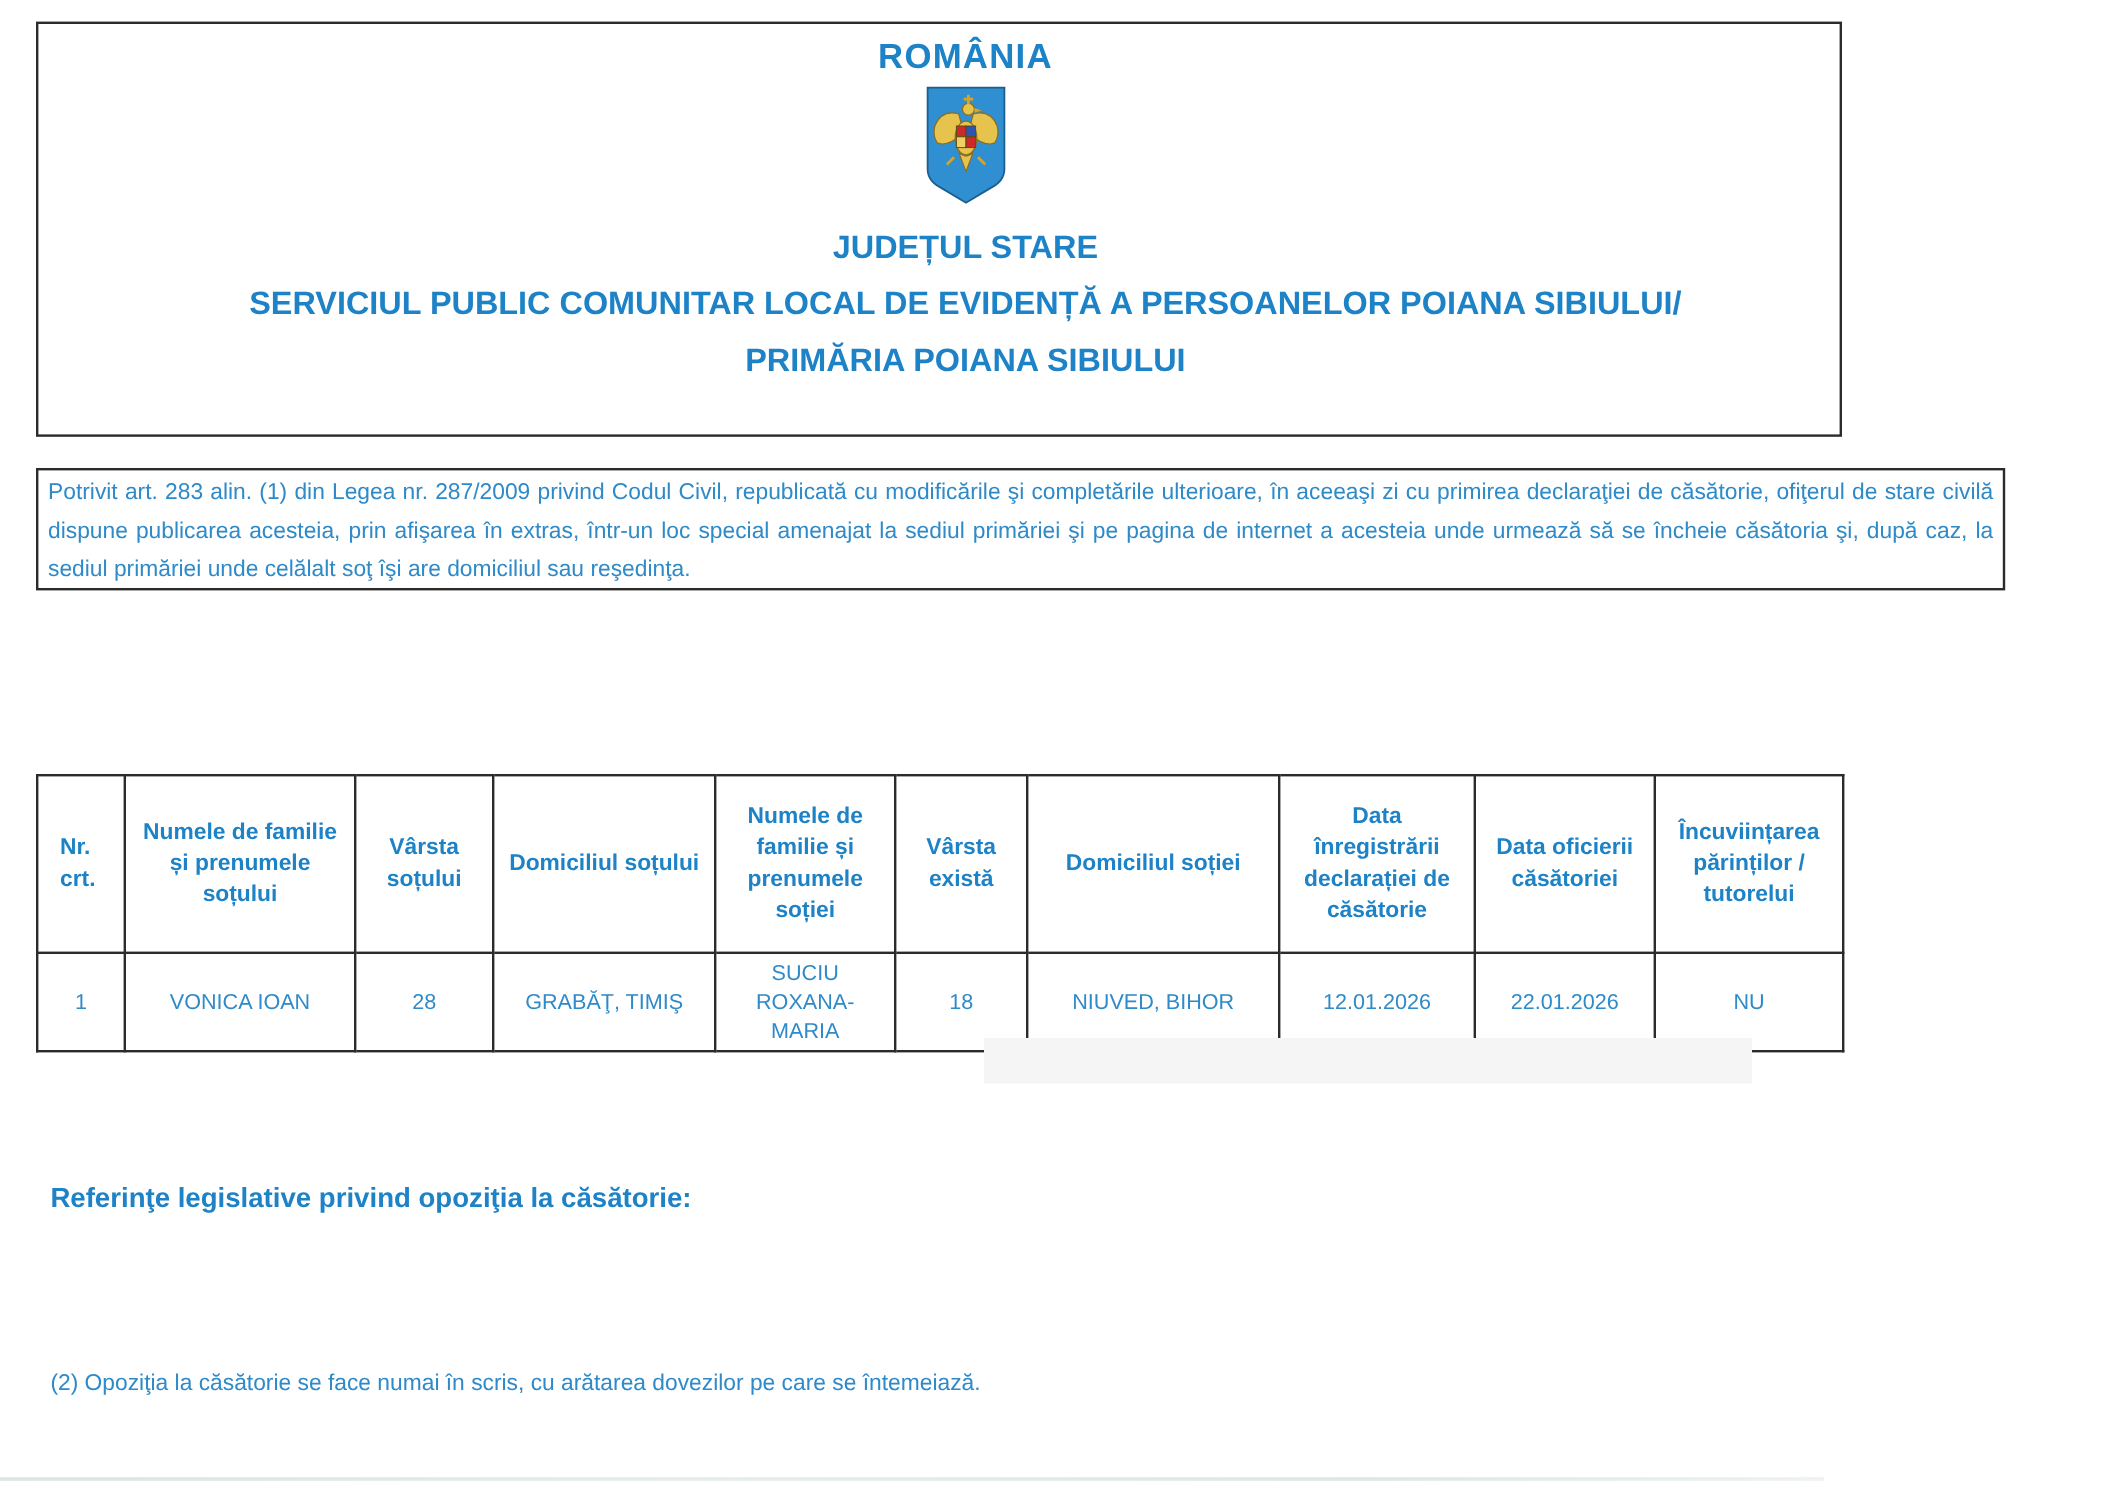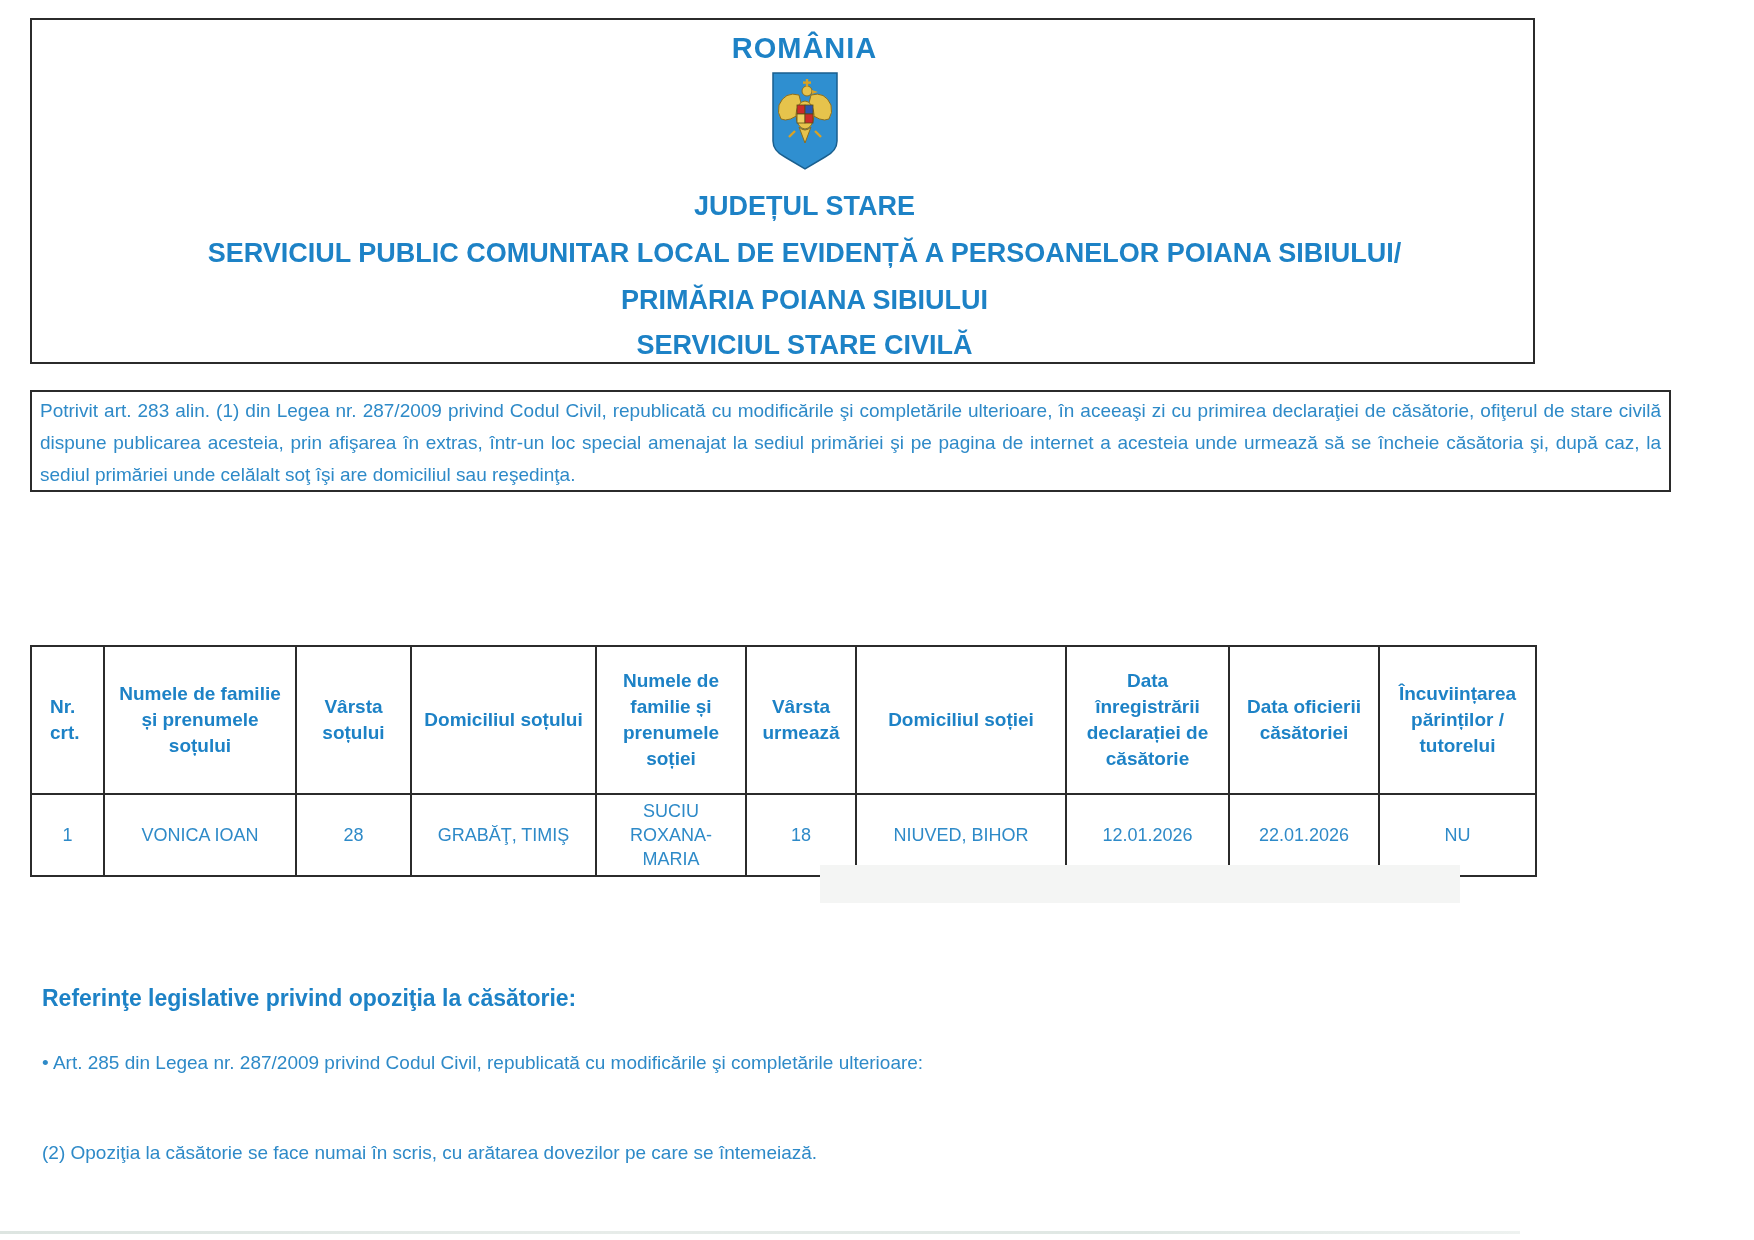--- a/index.html
+++ b/index.html
@@ -124,21 +124,20 @@
           <rect x="36" y="43" width="8" height="9" fill="#cc2a2a"></rect>
         </g>
 
         <path d="M26 60 L20 66 M46 60 L52 66" stroke="#d8a225" stroke-width="2.4" fill="none"></path>
       </svg>
     </div>
 
     <div class="hdr-line county">JUDEȚUL STARE</div>
     <div class="hdr-line office1">SERVICIUL PUBLIC COMUNITAR LOCAL DE EVIDENȚĂ A PERSOANELOR POIANA SIBIULUI/</div>
     <div class="hdr-line office2">PRIMĂRIA POIANA SIBIULUI</div>
-    <div class="hdr-line office3">SERVICIUL STARE CIVILĂ</div>
   </div>
 
   <div class="legal-box">
     <span>Potrivit art. 283 alin. (1) din Legea nr. 287/2009 privind Codul Civil, republicată cu modificările şi completările ulterioare, în aceeaşi zi cu primirea declaraţiei de căsătorie, ofiţerul de stare civilă dispune publicarea acesteia, prin afişarea în extras, într-un loc special amenajat la sediul primăriei şi pe pagina de internet a acesteia unde urmează să se încheie căsătoria şi, după caz, la sediul primăriei unde celălalt soţ îşi are domiciliul sau reşedinţa.</span>
   </div>
 
 
   <table class="decl-table">
     <colgroup>
       <col style="width:73px">
@@ -152,21 +151,21 @@
         <col style="width:150px">
       <col style="width:157px">
     </colgroup>
     <thead>
       <tr>
         <th class="nr">Nr. crt.</th>
         <th>Numele de familie și prenumele soțului</th>
         <th>Vârsta soțului</th>
         <th>Domiciliul soțului</th>
         <th>Numele de familie și prenumele soției</th>
-        <th>Vârsta urmează</th>
+        <th>Vârsta există</th>
         <th>Domiciliul soției</th>
         <th>Data înregistrării declarației de căsătorie</th>
         <th>Data oficierii căsătoriei</th>
         <th>Încuviințarea părinților / tutorelui</th>
       </tr>
     </thead>
     <tbody>
       <tr>
         <td>1</td>
         <td>VONICA IOAN</td>
@@ -179,18 +178,17 @@
         <td>22.01.2026</td>
         <td>NU</td>
       </tr>
     </tbody>
   </table>
 
   <div class="ref-highlight"></div>
 
   <div class="ref-heading">Referinţe legislative privind opoziţia la căsătorie:</div>
 
-  <div class="ref-item ref-item-0">• Art. 285 din Legea nr. 287/2009 privind Codul Civil, republicată cu modificările şi completările ulterioare:</div>
   <div class="ref-item ref-item-2">(2) Opoziţia la căsătorie se face numai în scris, cu arătarea dovezilor pe care se întemeiază.</div>
 
   <div class="scan-line"></div>
 
 </div>
 
 </body></html>

